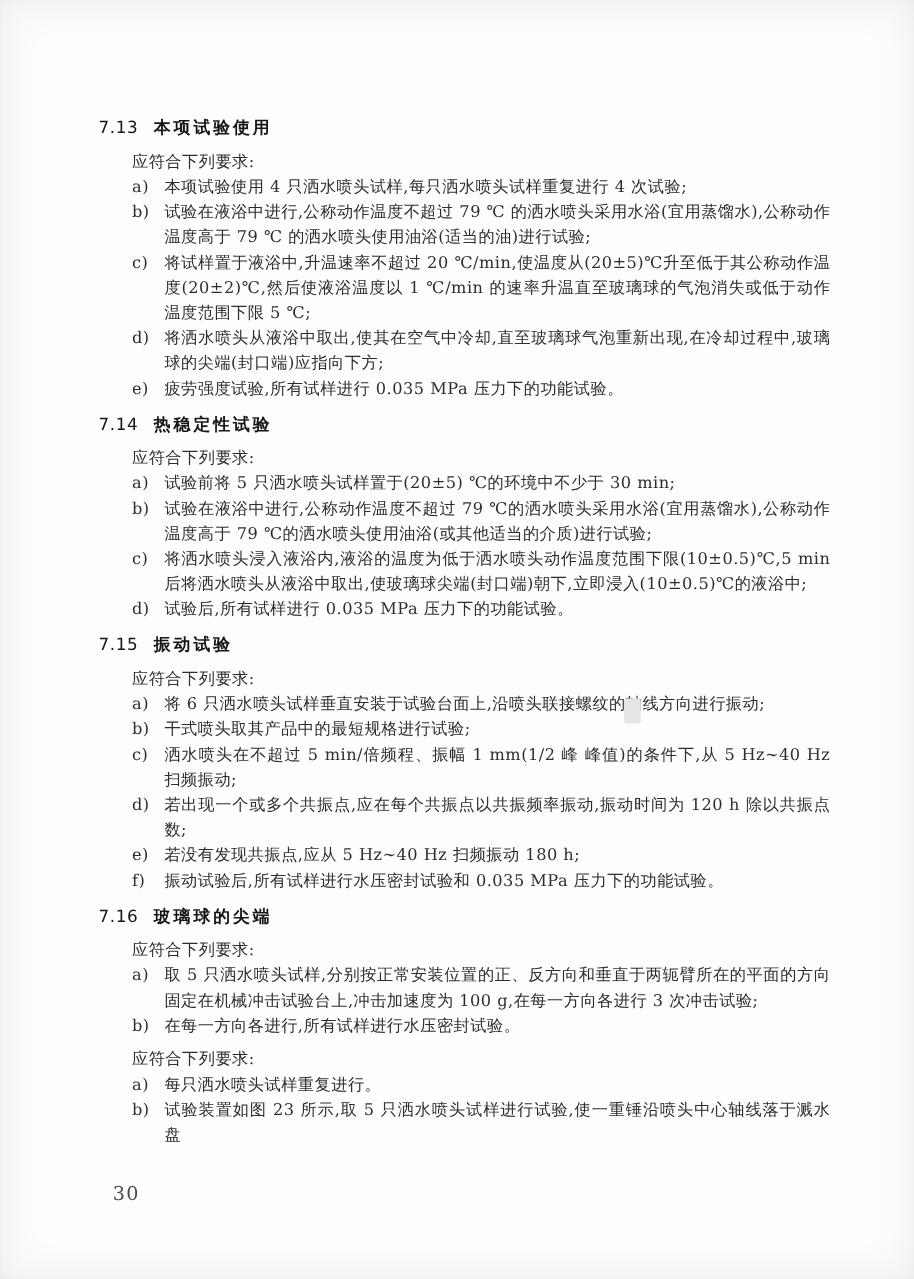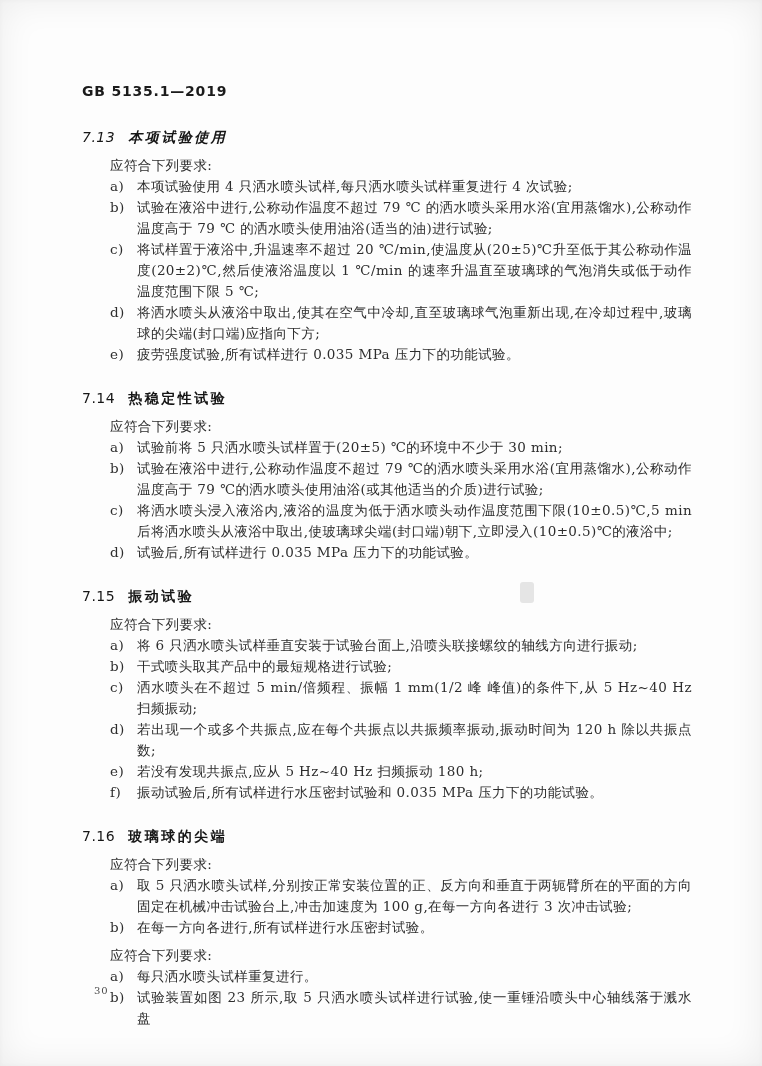--- a/index.html
+++ b/index.html
@@ -22,54 +22,53 @@
     padding: 84px 70px 0 82px;
   }
   .doc-header {
     font-family: "DejaVu Sans", "Liberation Sans", sans-serif;
     font-size: 14px; font-weight: 700;
     letter-spacing: .8px; color: #1b1b1b;
     line-height: 14px;
   }
   .section-heading {
     display: flex; gap: 13px; align-items: baseline;
-    margin-top: 23px;
+    margin-top: 9px;
     font-family: "DejaVu Sans", "Liberation Sans", sans-serif;
     font-size: 14px; line-height: 21px; color: #161616;
   }
-  .section.first .section-heading { margin-top: 29px; font-style: italic; }
+  .section.first .section-heading { margin-top: 13px; }
   .sec-num { font-weight: 400; letter-spacing: .5px; }
   .sec-title { font-weight: 700; letter-spacing: 2.5px; }
   .intro {
     margin: 7px 0 0 28px;
     font-size: 13.5px; line-height: 21px; letter-spacing: .4px;
   }
   .items {
     margin-left: 28px;
     font-size: 13.5px; line-height: 21px; letter-spacing: .4px;
   }
   .item { display: flex; }
   .item-label { flex: 0 0 27px; }
   .item-text { flex: 1; text-align: justify; }
   .page-number {
     position: absolute; left: 94px; top: 985px;
-    font-size: 10px; color: #4a4a4a; letter-spacing: 1px;
+    font-size: 16px; color: #4a4a4a; letter-spacing: 1px;
   }
   .scan-artifact {
     position: absolute; left: 520px; top: 582px;
     width: 14px; height: 21px;
     background: #e5e5e5; border-radius: 3px;
   }
 </style>
 </head>
 <body>
 
 <div class="page">
 
-  <div class="doc-header">GB 5135.1—2019</div>
 
   <div class="section first">
     <div class="section-heading">
       <span class="sec-num">7.13</span>
       <span class="sec-title">本项试验使用</span>
     </div>
     <div class="intro">应符合下列要求:</div>
     <div class="items">
       <div class="item">
         <span class="item-label">a)</span>

